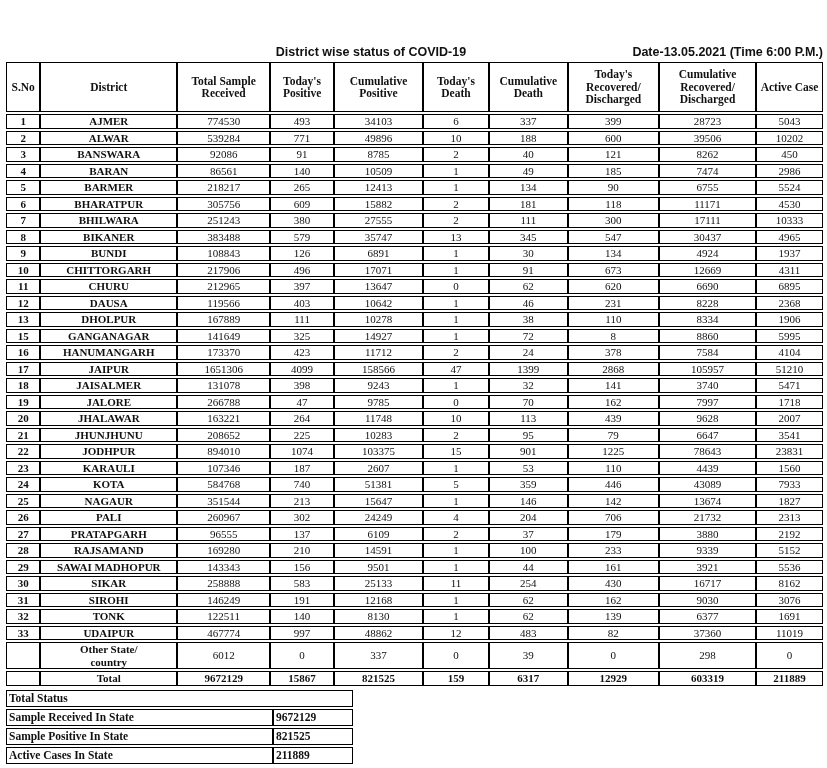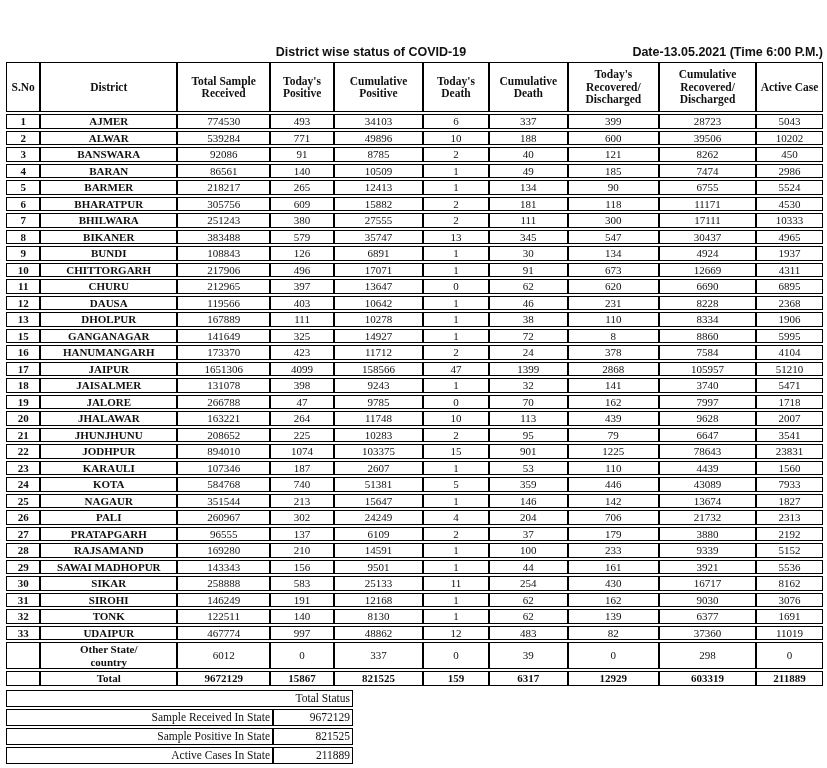--- a/index.html
+++ b/index.html
@@ -58,22 +58,22 @@
   table.summary {
     margin-left:6px; margin-top:0px;
     width:347px;
     table-layout:fixed;
     border-collapse:separate;
     border-spacing:0 2px;
   }
   table.summary th, table.summary td {
     border:1.5px solid #000;
     font-size:11.5px; line-height:13px;
-    font-weight:normal;
-    text-align:right;
+    font-weight:bold;
+    text-align:left;
     padding:1px 2px;
     background:#fff;
   }
 
   .watermark {
     position:absolute;
     left:418px; top:722px;
     font-family:"Liberation Sans", sans-serif;
     font-weight:bold;
     font-size:25px;

